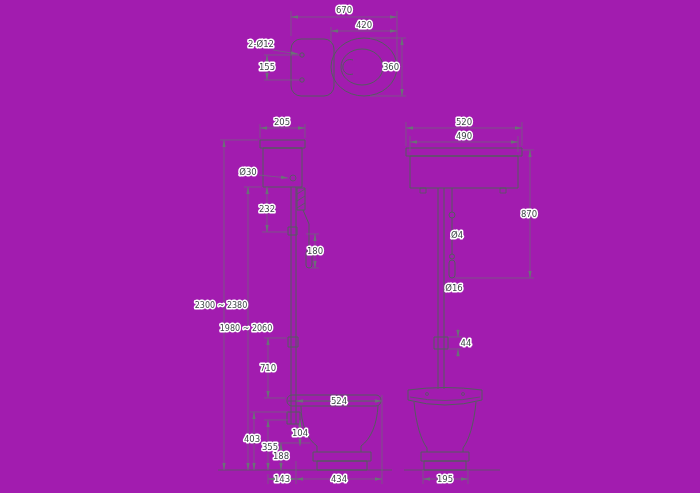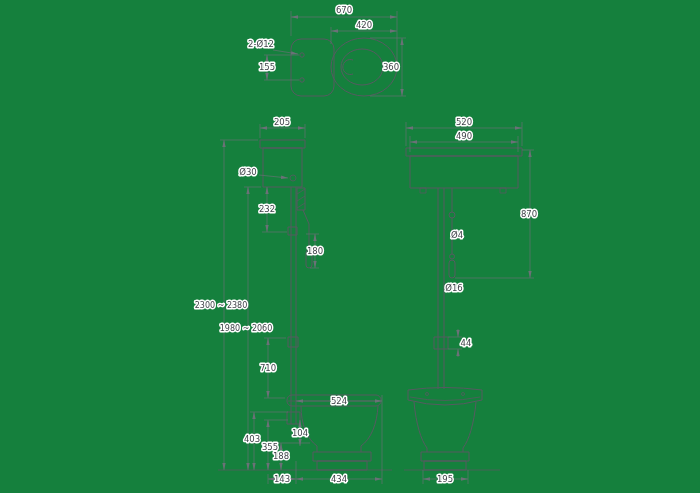--- a/index.html
+++ b/index.html
@@ -1,17 +1,17 @@
 <!DOCTYPE html>
 <html><head>
 <meta charset="utf-8">
 <style>
   *{box-sizing:border-box}
   body{margin:0;background:#fff}
-  .stage{position:relative;width:700px;height:493px;background:#15803d;overflow:hidden;font-family:"DejaVu Sans",sans-serif}
+  .stage{position:relative;width:700px;height:493px;background:#a21caf;overflow:hidden;font-family:"DejaVu Sans",sans-serif}
   svg{display:block}
   .geo{stroke:#565b61;stroke-width:1;fill:none;stroke-linejoin:round}
   .thin{stroke-width:.8}
   .dim{stroke:#6b7177;stroke-width:.65;fill:none}
   text{font:8.5px "DejaVu Sans",sans-serif;fill:#3f4449;text-anchor:middle;
        paint-order:stroke;stroke:#fff;stroke-width:3px;stroke-linejoin:round}
   text.sm{font-size:8px}
 </style>
 </head>
 <body>

